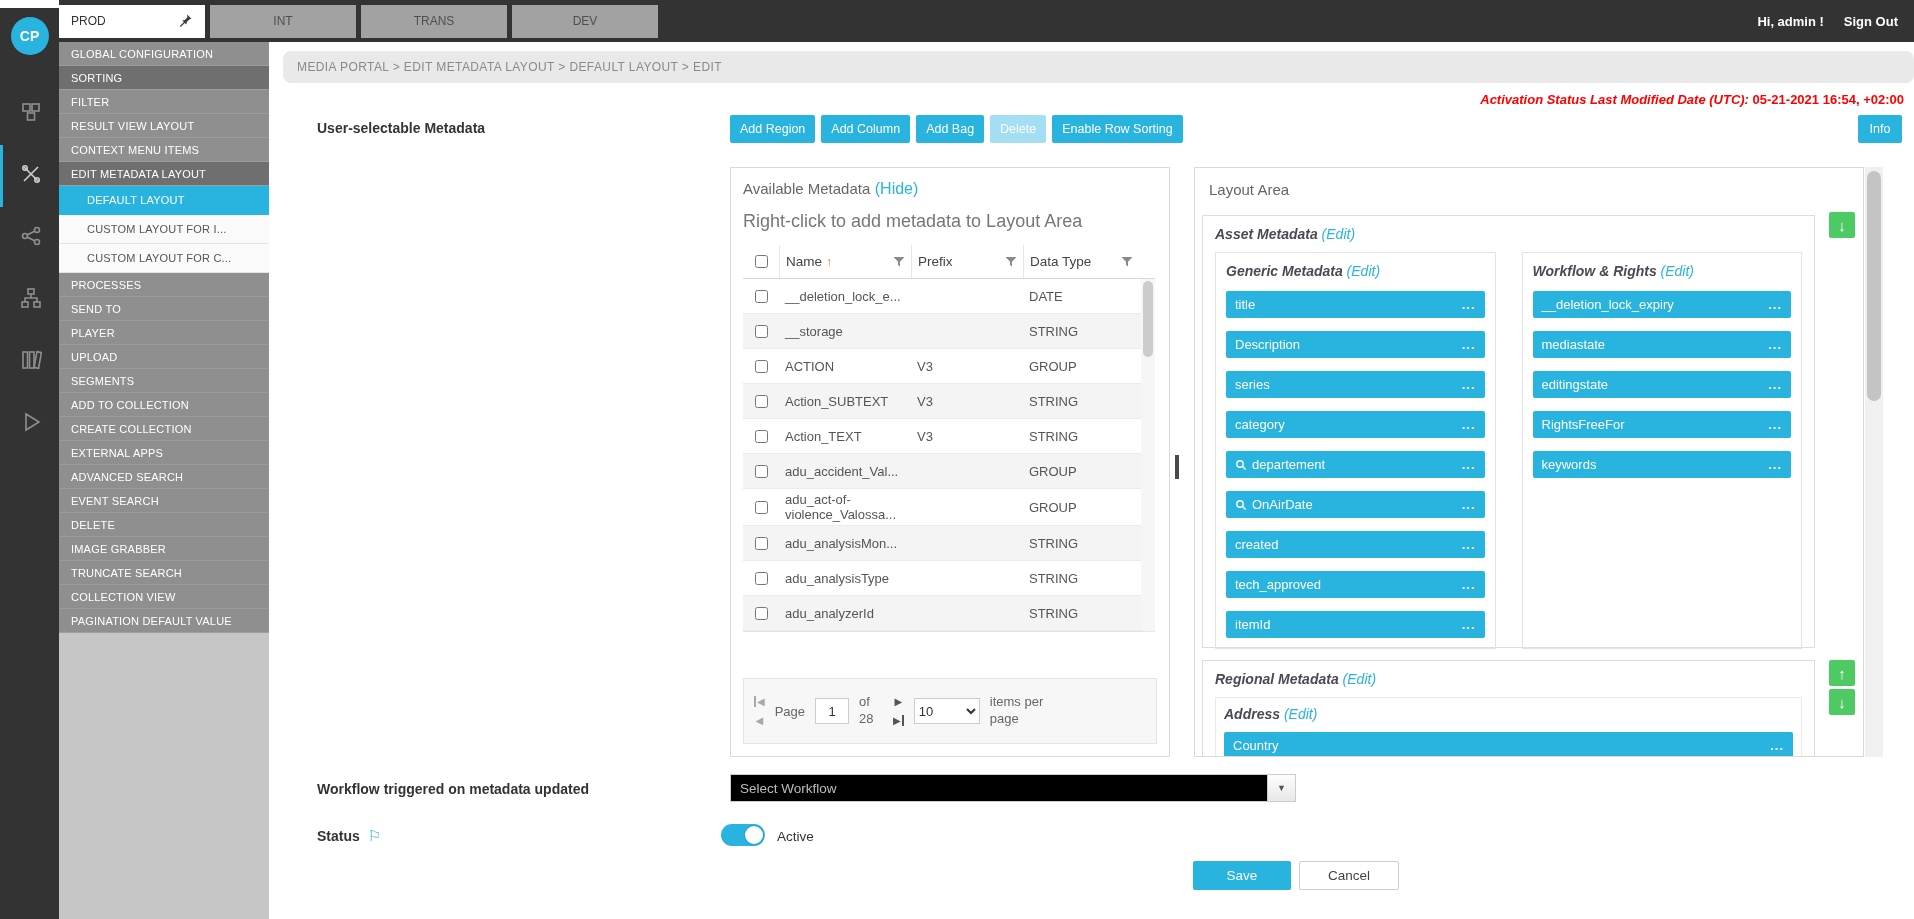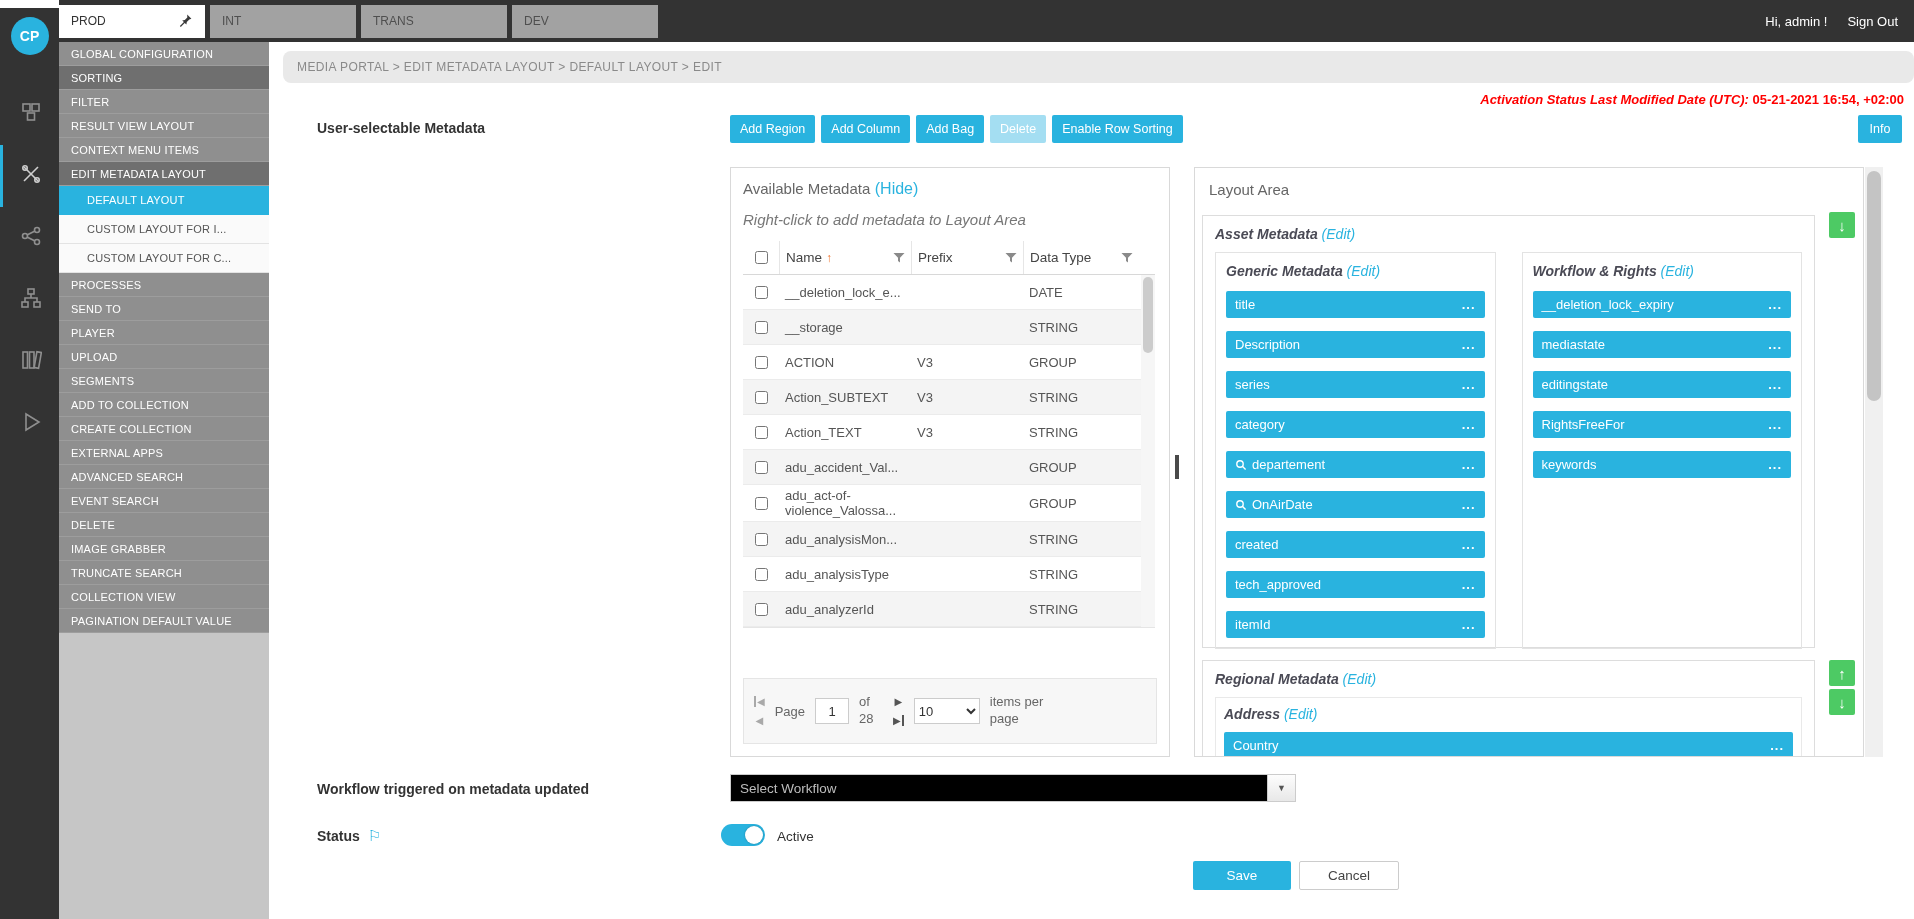--- a/index.html
+++ b/index.html
@@ -19,25 +19,25 @@
     border-left:3px solid transparent; cursor:pointer; }
   .rail-item svg { stroke:#8f8f8f; fill:none; stroke-width:1.6; }
   .rail-item.active { border-left-color:#29b3df; }
   .rail-item.active svg { stroke:#cfcfcf; }
 
   
   .topbar { position:absolute; left:59px; top:0; right:0; height:42px; background:#333;
     display:flex; align-items:center; }
   .tabs { display:flex; gap:5px; height:33px; }
   .tab { width:146px; height:33px; display:flex; align-items:center; padding:0 12px;
-    font-size:12px; cursor:pointer; }
+    font-size:12px; cursor:pointer;justify-content:center; }
   .tab.active { background:#fff; color:#333; justify-content:space-between; }
   .tab.inactive { background:#a2a2a2; color:#4f4f4f; }
   .topbar-right { margin-left:auto; display:flex; align-items:center; gap:20px;
-    color:#fff; font-size:13px; padding-right:16px; }
+    color:#fff; font-size:13px; padding-right:16px;font-weight:bold; }
   .signout { cursor:pointer; }
 
   
   .sidebar { position:absolute; left:59px; top:42px; width:210px; bottom:0; background:#c6c6c6; z-index:5; }
   .side-item { height:24px; line-height:24px; padding-left:12px; background:#8f8f8f; color:#fff;
     font-size:11px; border-bottom:1px solid #9d9d9d; cursor:pointer; letter-spacing:.2px;
     white-space:nowrap; overflow:hidden; }
   .side-item.dark { background:#6f6f6f; }
   .side-item.sub { background:#fafafa; color:#555; padding-left:28px; height:29px; line-height:29px; border-bottom:1px solid #e3e3e3; }
   .side-item.sub-active { background:#29b3df; color:#fff; padding-left:28px; height:29px; line-height:29px; border-bottom:1px solid #29b3df; }
@@ -55,21 +55,21 @@
   .btn { background:#29b3df; color:#fff; border:none; font-size:12.5px; padding:0 10px; height:28px;
     border-radius:2px; cursor:pointer; font-family:inherit; }
   .btn.disabled { background:#a4def2; cursor:default; }
   .btn-info { margin-left:auto; width:44px; padding:4px; }
 
   
   .available-panel { position:absolute; left:461px; top:125px; width:440px; height:590px;
     border:1px solid #d9d9d9; background:#fff; padding:12px; }
   .panel-title { color:#666; font-size:15px; }
   .link { color:#29b3df; cursor:pointer; text-decoration:none; }
-  .hint { color:#777; font-size:15px; margin-top:13px;font-style:italic; }
+  .hint { color:#777; font-size:18px; margin-top:13px; }
   .grid { position:relative; margin-top:13px; width:412px; border-bottom:1px solid #e5e5e5; }
   .ghead { display:flex; height:34px; align-items:center; border-bottom:1px solid #d8d8d8; color:#444; font-size:13.5px; }
   .gh { display:flex; align-items:center; padding:0 6px; height:100%; }
   .gh + .gh { border-left:1px solid #e6e6e6; }
   .gh-cb { width:36px; justify-content:center; padding:0; }
   .gh-name { width:132px; }
   .gh-prefix { width:112px; }
   .gh-type { width:116px; }
   .sort { color:#f0732c; font-size:12px; margin-left:4px; }
   .funnel { margin-left:auto; display:flex; cursor:pointer; }

